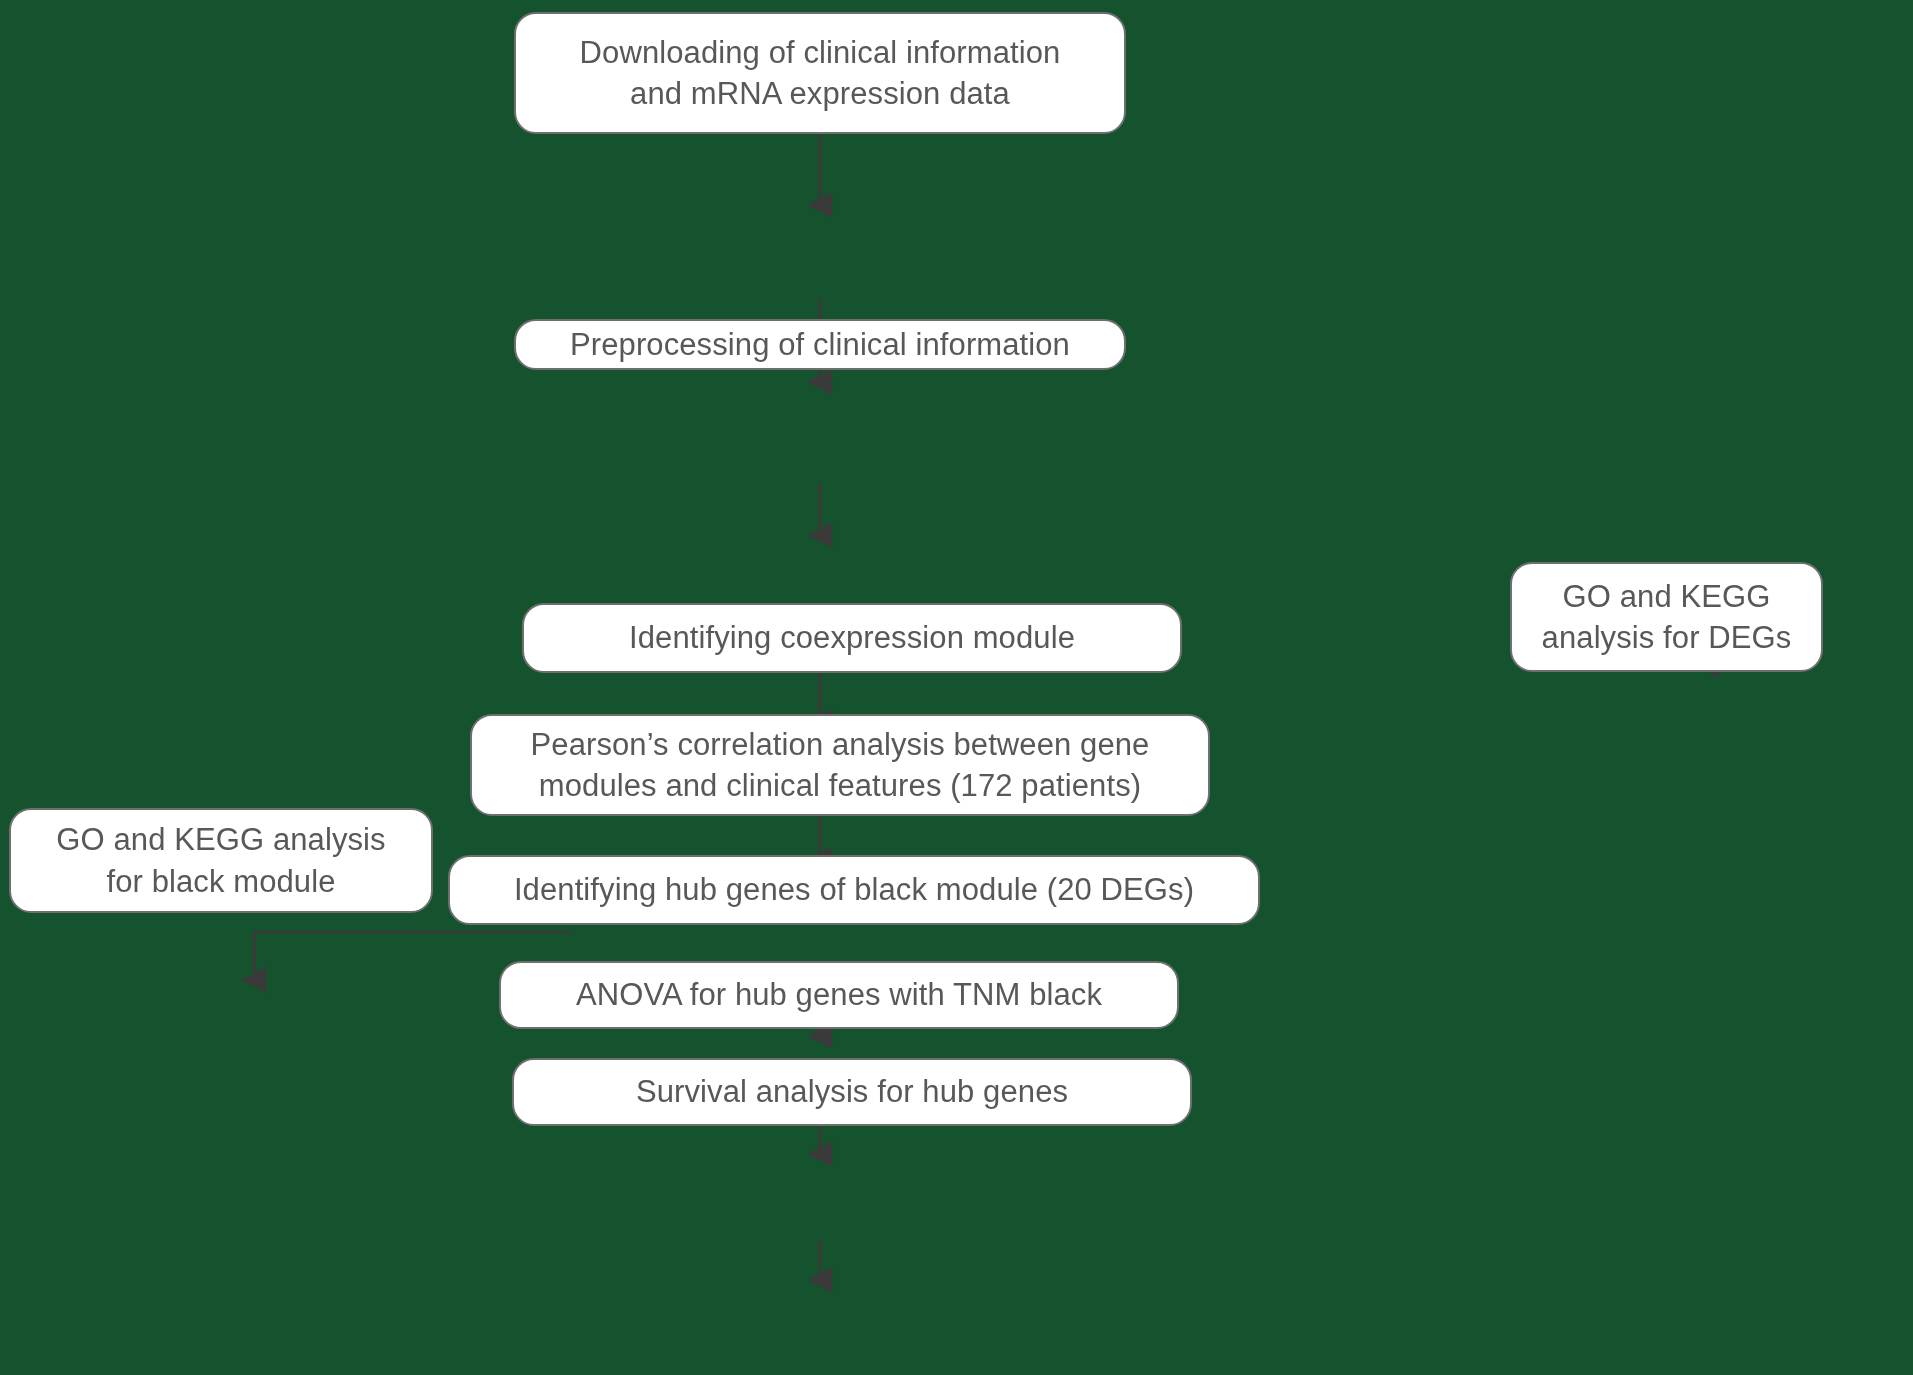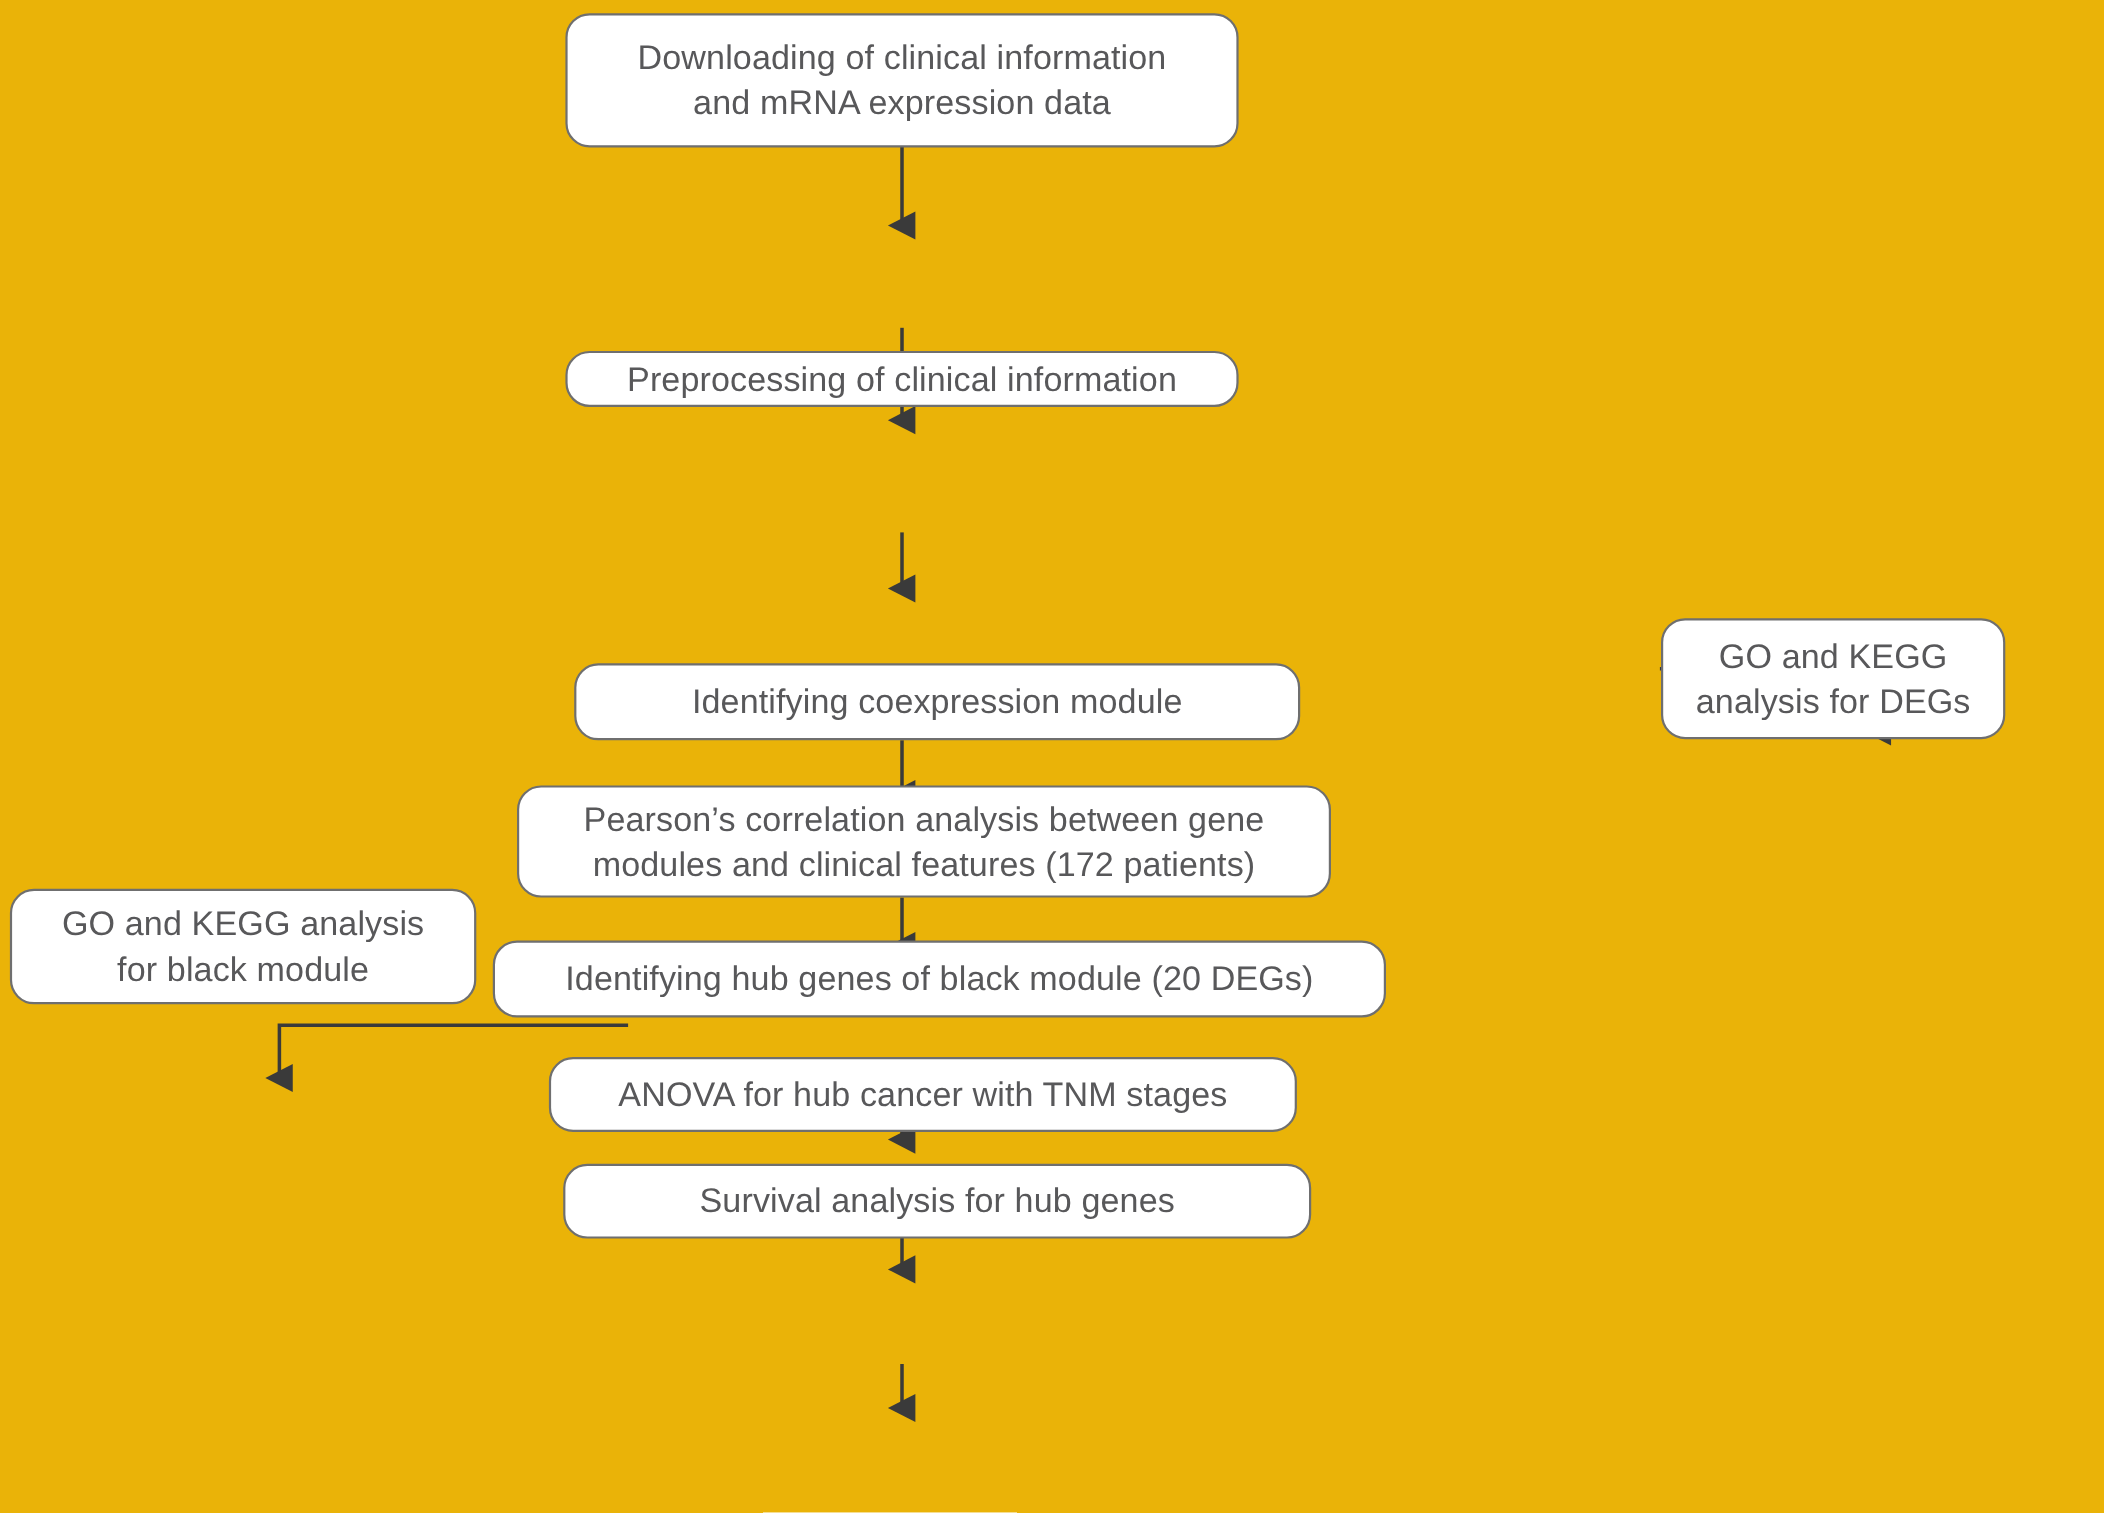--- a/index.html
+++ b/index.html
@@ -8,21 +8,21 @@
     padding: 0;
     background: #ffffff;
   }
   body {
     font-family: "Liberation Sans", sans-serif;
   }
   #canvas {
     position: relative;
     width: 1913px;
     height: 1375px;
-    background: #eab308;
+    background: #14532d;
     overflow: hidden;
   }
   #connector-layer {
     position: absolute;
     left: 0;
     top: 0;
     width: 1913px;
     height: 1375px;
     pointer-events: none;
   }
@@ -101,20 +101,20 @@
   <div class="node" style="left:9px; top:808px; width:424px; height:105px;">
     <span class="node-text">GO and KEGG analysis
 for black module</span>
   </div>
 
   <div class="node" style="left:448px; top:855px; width:812px; height:70px;">
     <span class="node-text">Identifying hub genes of black module (20 DEGs)</span>
   </div>
 
   <div class="node" style="left:499px; top:961px; width:680px; height:68px;">
-    <span class="node-text">ANOVA for hub cancer with TNM stages</span>
+    <span class="node-text">ANOVA for hub genes with TNM black</span>
   </div>
 
   <div class="node" style="left:512px; top:1058px; width:680px; height:68px;text-align:center;">
     <span class="node-text">Survival analysis for hub genes</span>
   </div>
 
 </div>
 
 </body></html>

